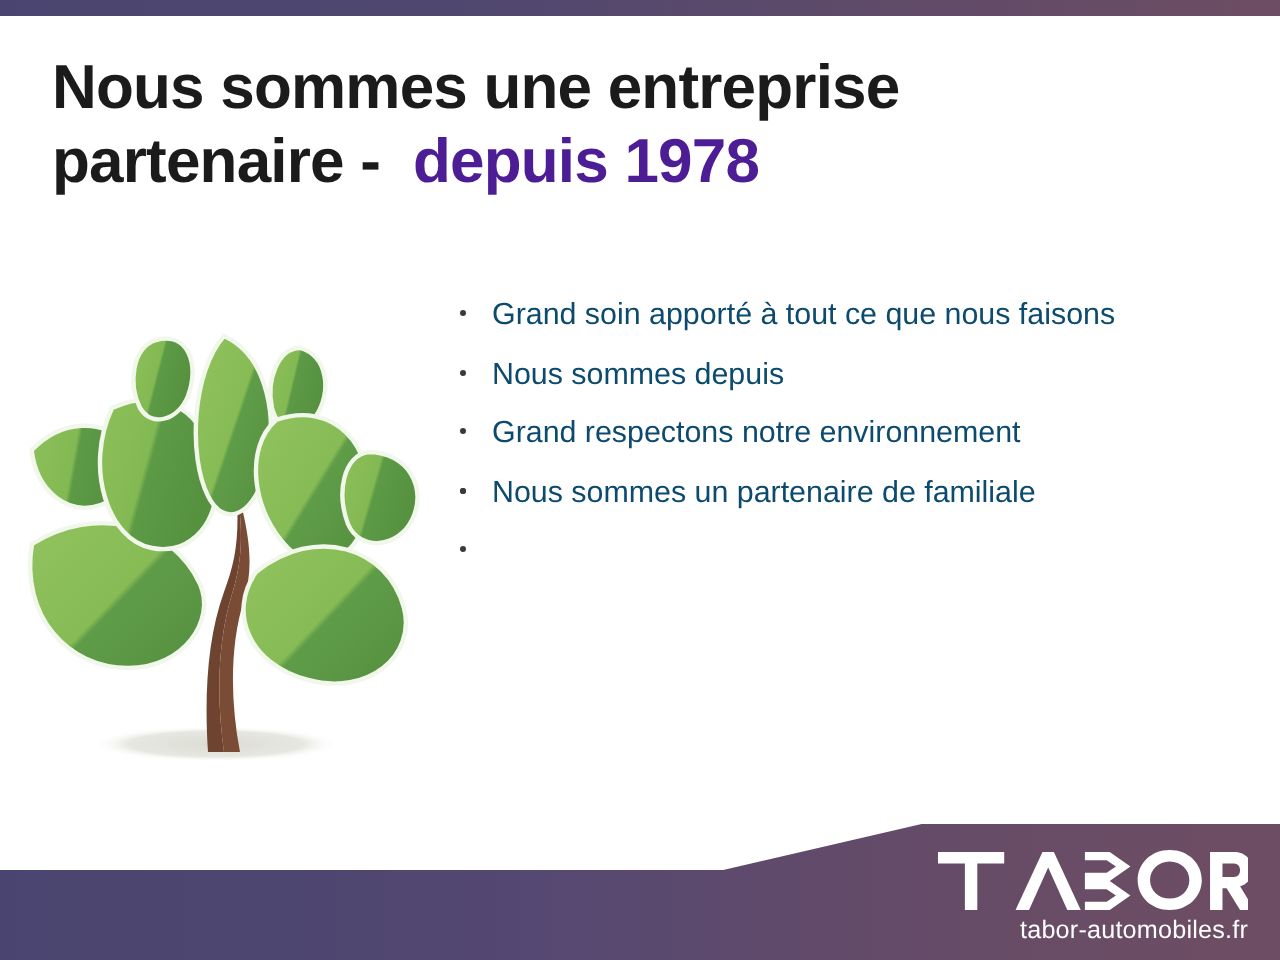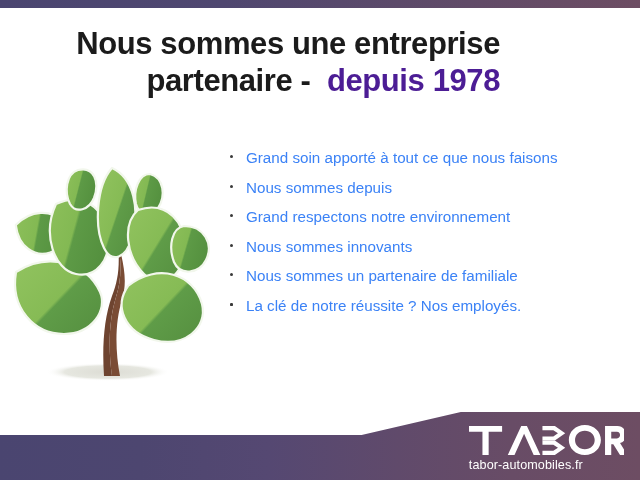--- a/index.html
+++ b/index.html
@@ -33,21 +33,21 @@
     height: 8px;
     background: linear-gradient(90deg, #4a4570 0%, #4f4770 35%, #5c4a6a 62%, #6d4d63 100%);
   }
 
   
   .headline {
     position: absolute;
     left: 0;
     top: 26px;
     width: 526px;
-    text-align: right;
+    text-align: left;
     line-height: 1.18;
     font-size: 31px;
     font-weight: 700;
     letter-spacing: -0.4px;
     color: #1b1b1b;
     padding: 0 26px;
     box-sizing: border-box;
   }
   .headline .line1 { display: block; }
   .headline .line2 { display: block; }
@@ -74,21 +74,21 @@
     margin: 0;
     padding: 0;
     list-style: none;
   }
   .bullets li {
     position: relative;
     padding-left: 18px;
     margin: 0 0 10.5px 0;
     font-size: 15.2px;
     line-height: 1.25;
-    color: #3b82f6;
+    color: #0c4a6e;
     white-space: nowrap;
   }
   .bullets li:last-child { margin-bottom: 0; }
   .bullets li .dot {
     position: absolute;
     left: 2px;
     top: 7px;
     width: 3.4px;
     height: 3.4px;
     border-radius: 50%;
@@ -112,21 +112,21 @@
         #554872 42%,
         #604a6b 62%,
         #684c66 80%,
         #6d4d63 100%);
     clip-path: polygon(0% 43.75%, 56.5% 43.75%, 72.0% 15.0%, 100% 15.0%, 100% 100%, 0% 100%);
   }
   .logo {
     position: absolute;
     right: 16px;
     bottom: 8px;
-    text-align: left;
+    text-align: right;
     line-height: 1;
   }
   .logo-mark {
     display: block;
     height: 30px;
   }
   .logo-mark svg { display: block; height: 30px; width: auto; }
   .logo-tagline {
     display: block;
     margin-top: 4px;
@@ -196,24 +196,23 @@
 
         <path fill="url(#lg2)" d="M120 136 C150 112 186 124 194 154 C200 178 176 198 146 190 C116 182 106 156 120 136 Z"></path>
       </g>
     </svg>
   </div>
 
   <ul class="bullets">
     <li><span class="dot"></span><span>Grand soin apporté à tout ce que nous faisons</span></li>
     <li><span class="dot"></span><span>Nous sommes depuis</span></li>
     <li><span class="dot"></span><span>Grand respectons notre environnement</span></li>
-    <li><span class="dot"></span><span>Nous sommes innovants</span></li>
+    <li><span class="dot"></span></li>
     <li><span class="dot"></span><span>Nous sommes un partenaire de familiale</span></li>
     <li><span class="dot"></span></li>
-    <li><span class="dot"></span><span>La clé de notre réussite ? Nos employés.</span></li>
   </ul>
 
   <div class="footer">
     <div class="footer-shape"></div>
     <div class="logo">
       <span class="logo-mark">
         <svg viewBox="0 0 300 58" xmlns="http://www.w3.org/2000/svg" aria-hidden="true">
           <g fill="#ffffff">
 
             <path d="M0 2 h64 v11 h-26 v45 h-12 v-45 h-26 z"></path>

